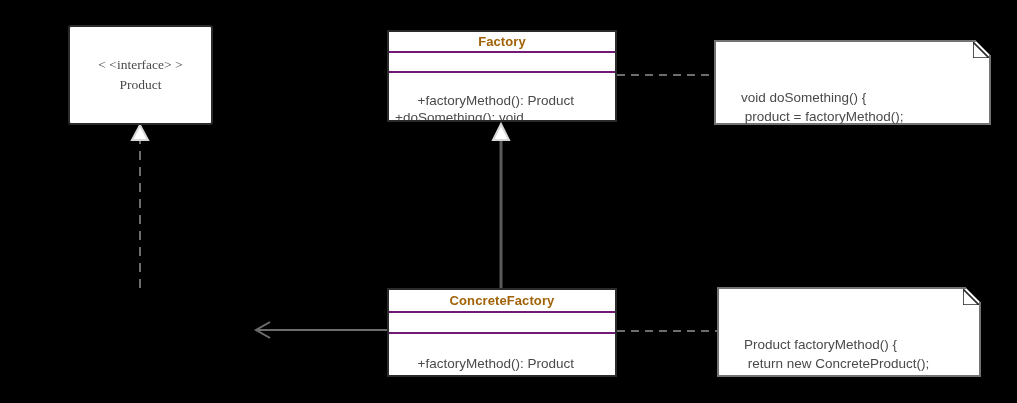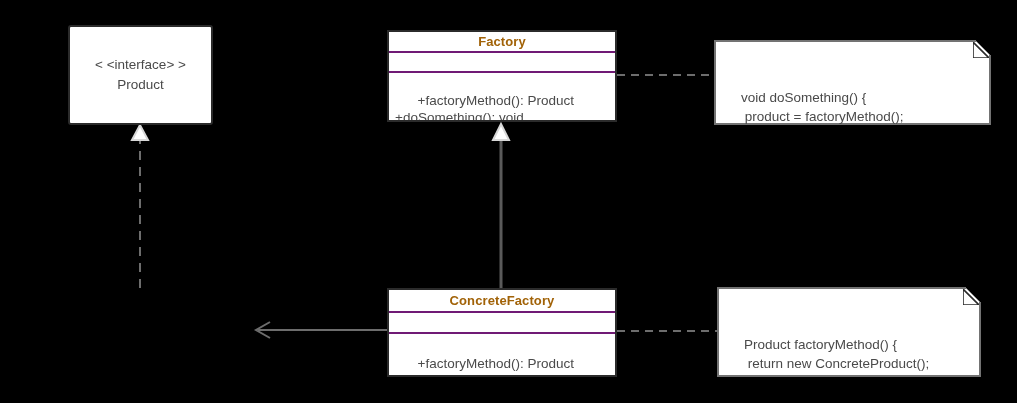--- a/index.html
+++ b/index.html
@@ -115,21 +115,21 @@
     <g>
       <line x1="617" y1="75" x2="714" y2="75" stroke="#6d6d6d" stroke-width="2" stroke-dasharray="8,6"></line>
     </g>
 
     <g>
       <line x1="617" y1="331" x2="717" y2="331" stroke="#6d6d6d" stroke-width="2" stroke-dasharray="8,6"></line>
     </g>
   </svg>
 
   <div class="uml-class" style="left:68px; top:25px; width:145px; height:100px; border-radius:3px;">
-    <div class="compartment cmp-center" style="flex:1 1 auto;">
+    <div class="compartment cmp-center" style="flex:1 1 auto;font-family:Liberation Serif, serif;">
       <span>&lt; &lt;interface&gt; &gt;</span>
       <span>Product</span>
     </div>
   </div>
 
   <div class="uml-class" style="left:387px; top:30px; width:230px; height:92px;">
     <div class="compartment cmp-title" style="height:29px;">
       <span>Factory</span>
     </div>
     <div class="compartment cmp-body" style="height:27px;">

